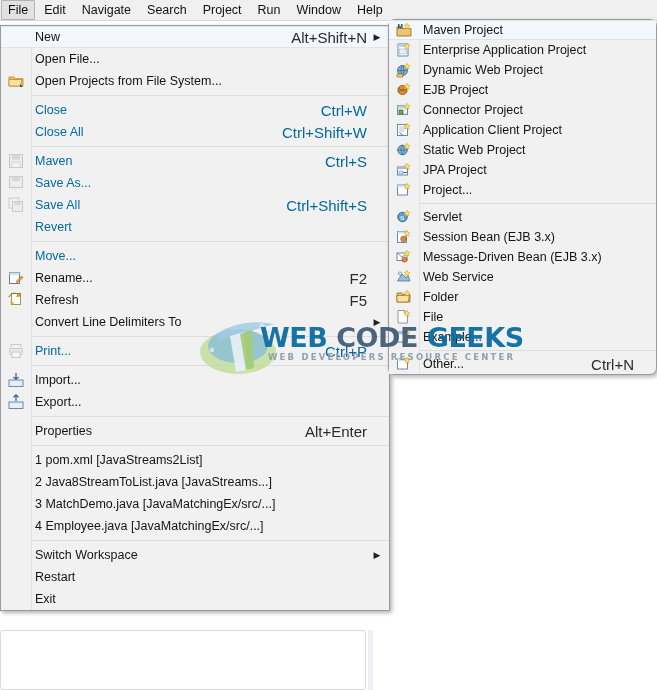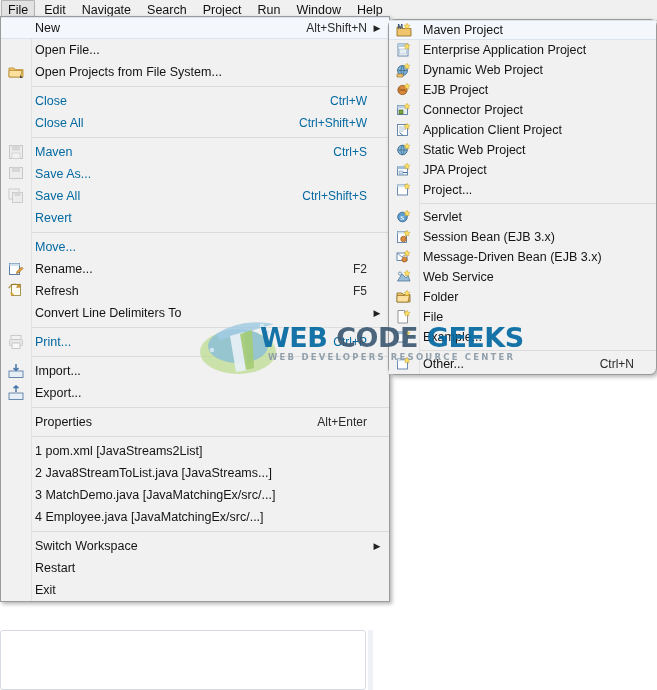--- a/index.html
+++ b/index.html
@@ -60,37 +60,37 @@
   .row{
     position:relative;display:flex;align-items:center;
     height:22px;padding:0 6px 0 0;box-sizing:border-box;
     white-space:nowrap;cursor:default;
   }
   .row .ico{
     width:30px;min-width:30px;height:22px;
     display:flex;align-items:center;justify-content:center;
   }
   .row .lbl{flex:1;font-size:12.5px;color:#141414;padding-left:4px;}
-  .row .acc{font-size:12px;color:#2a2a2a;padding-left:24px;}
+  .row .acc{font-size:15px;color:#2a2a2a;padding-left:24px;}
   .row .arrow{
     width:12px;min-width:12px;text-align:center;font-size:9px;color:#222;
     padding-left:4px;
   }
   .row.disabled .lbl,.row.disabled .acc{color:#0369a1;}
   .row.hl{
     background:#f4f7fb;
     border-top:1px solid #dbe4ef;
     border-bottom:1px solid #dbe4ef;
   }
   .sep{
     height:1px;margin:3px 0 3px 30px;background:#dcdcdc;
   }
 
   
-  #file-menu{left:0px;top:16px;width:390px;}
+  #file-menu{left:0px;top:25px;width:390px;}
   #file-menu .row{height:22px;}
 
   
   #new-submenu{left:388px;top:19px;width:269px;border-radius:7px;}
   #new-submenu .row{height:20px;}
   #new-submenu .gutter{width:30px;}
 
   
   .gi{width:16px;height:16px;display:block;}
   .dim{opacity:.38;filter:grayscale(1);}

